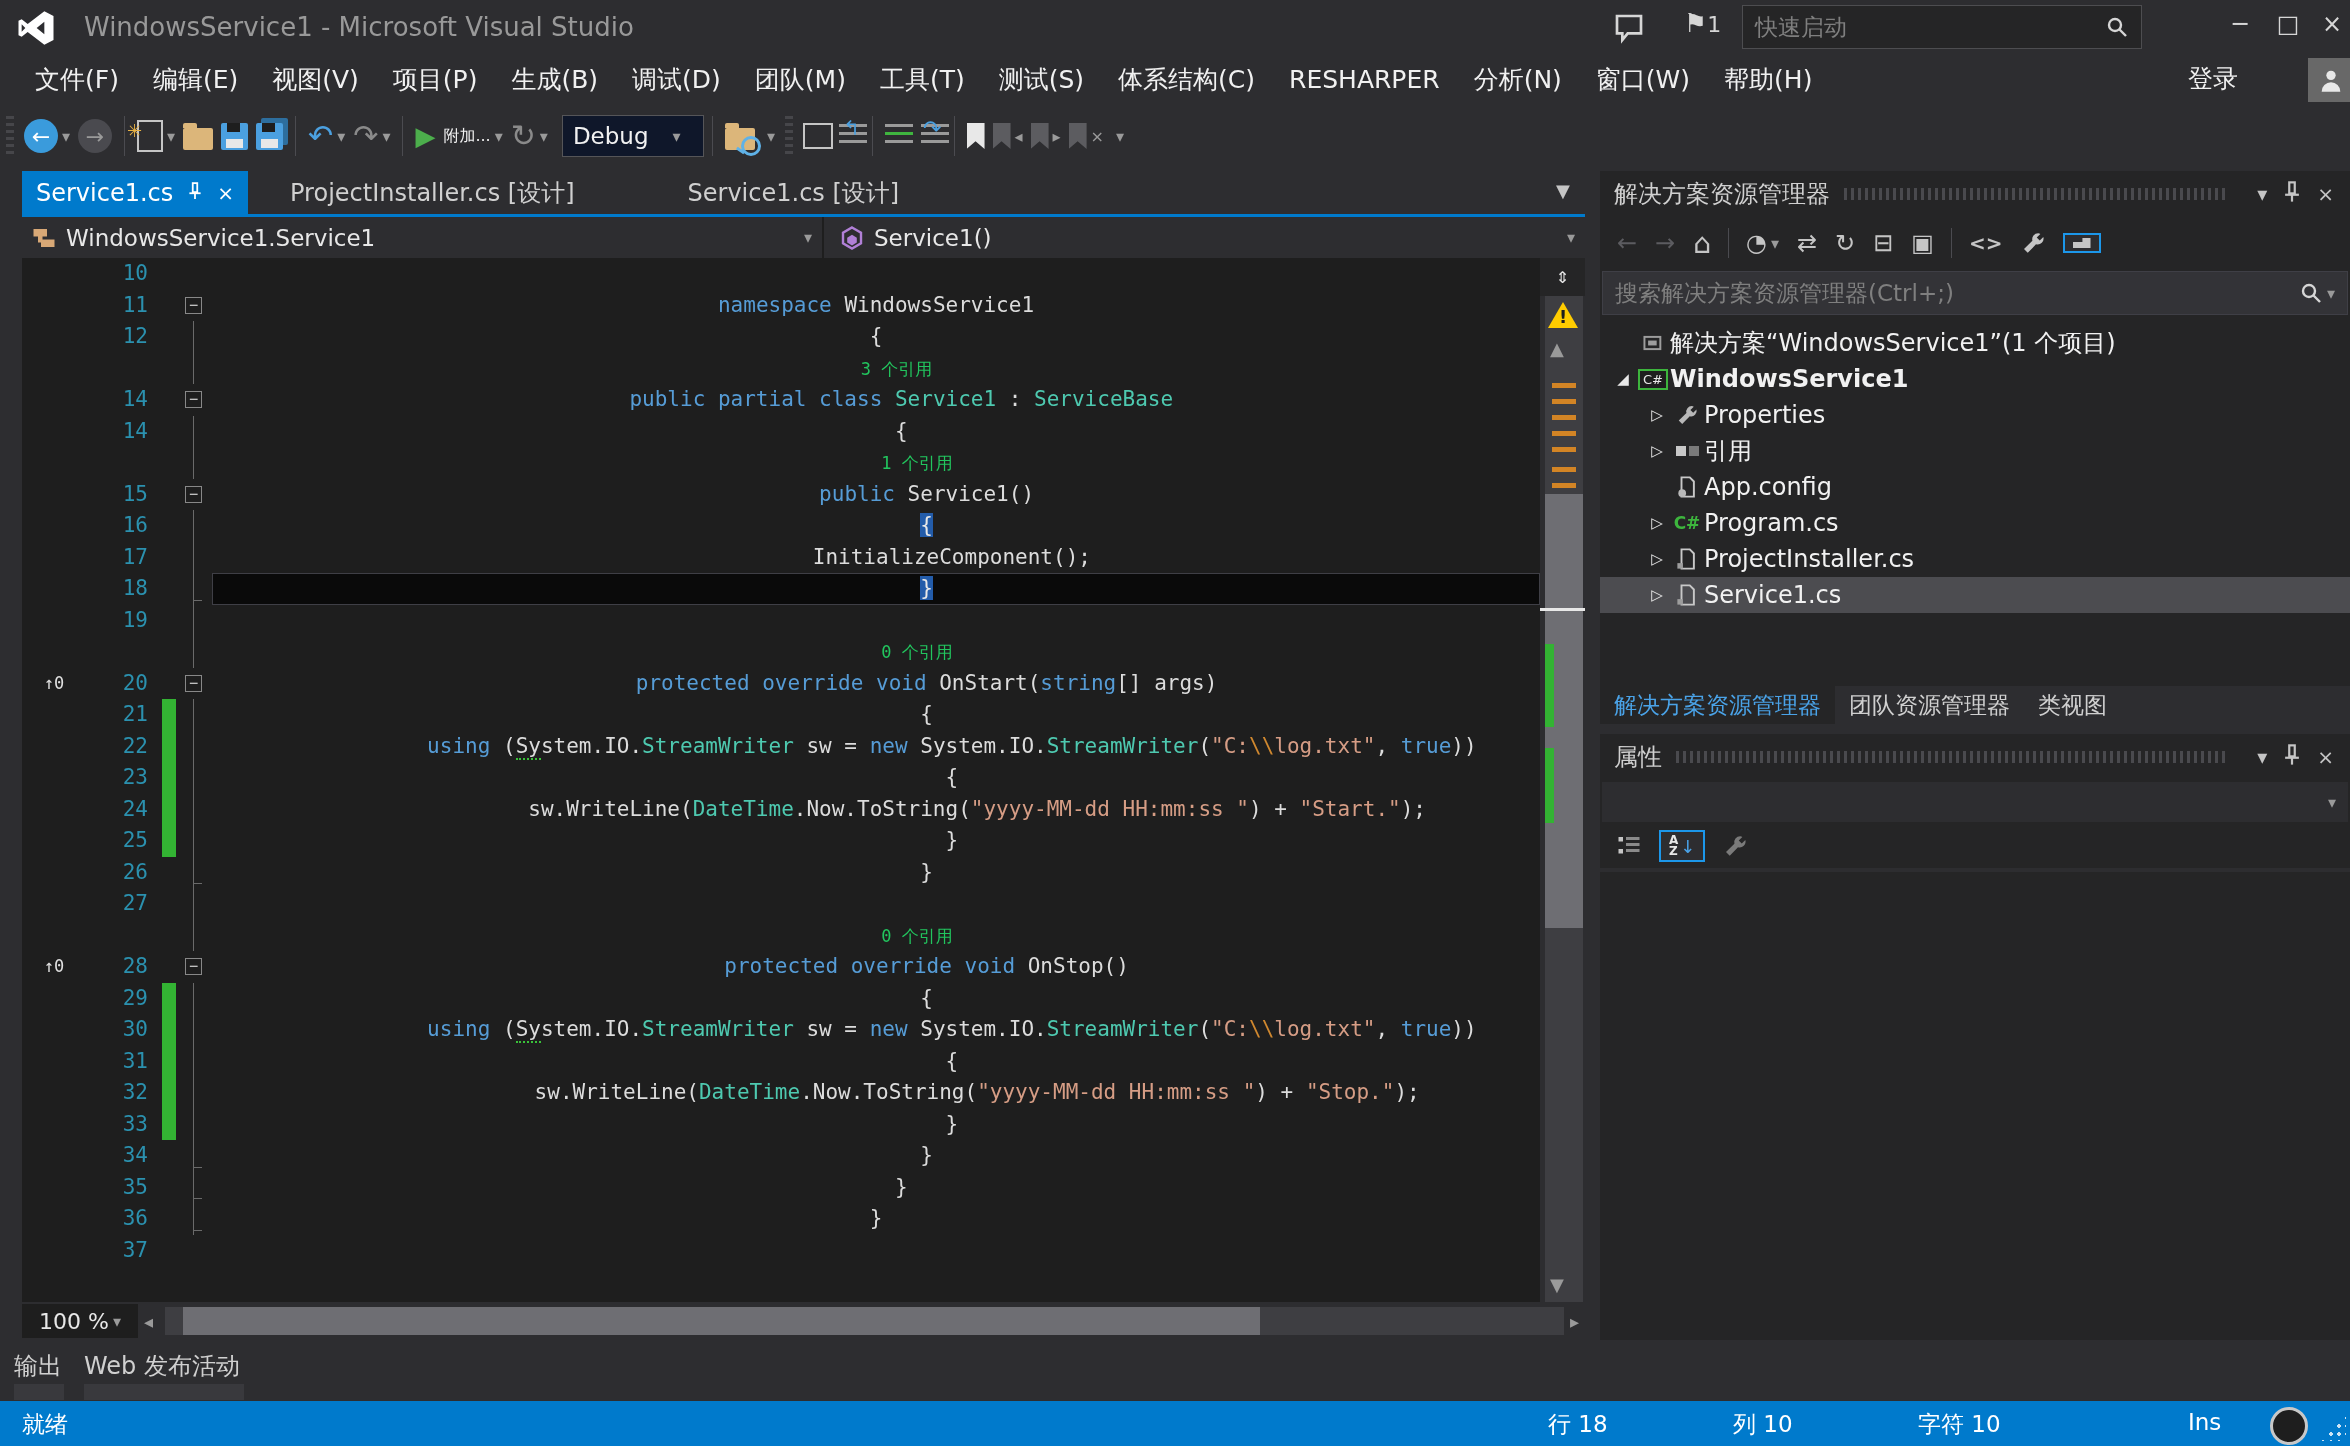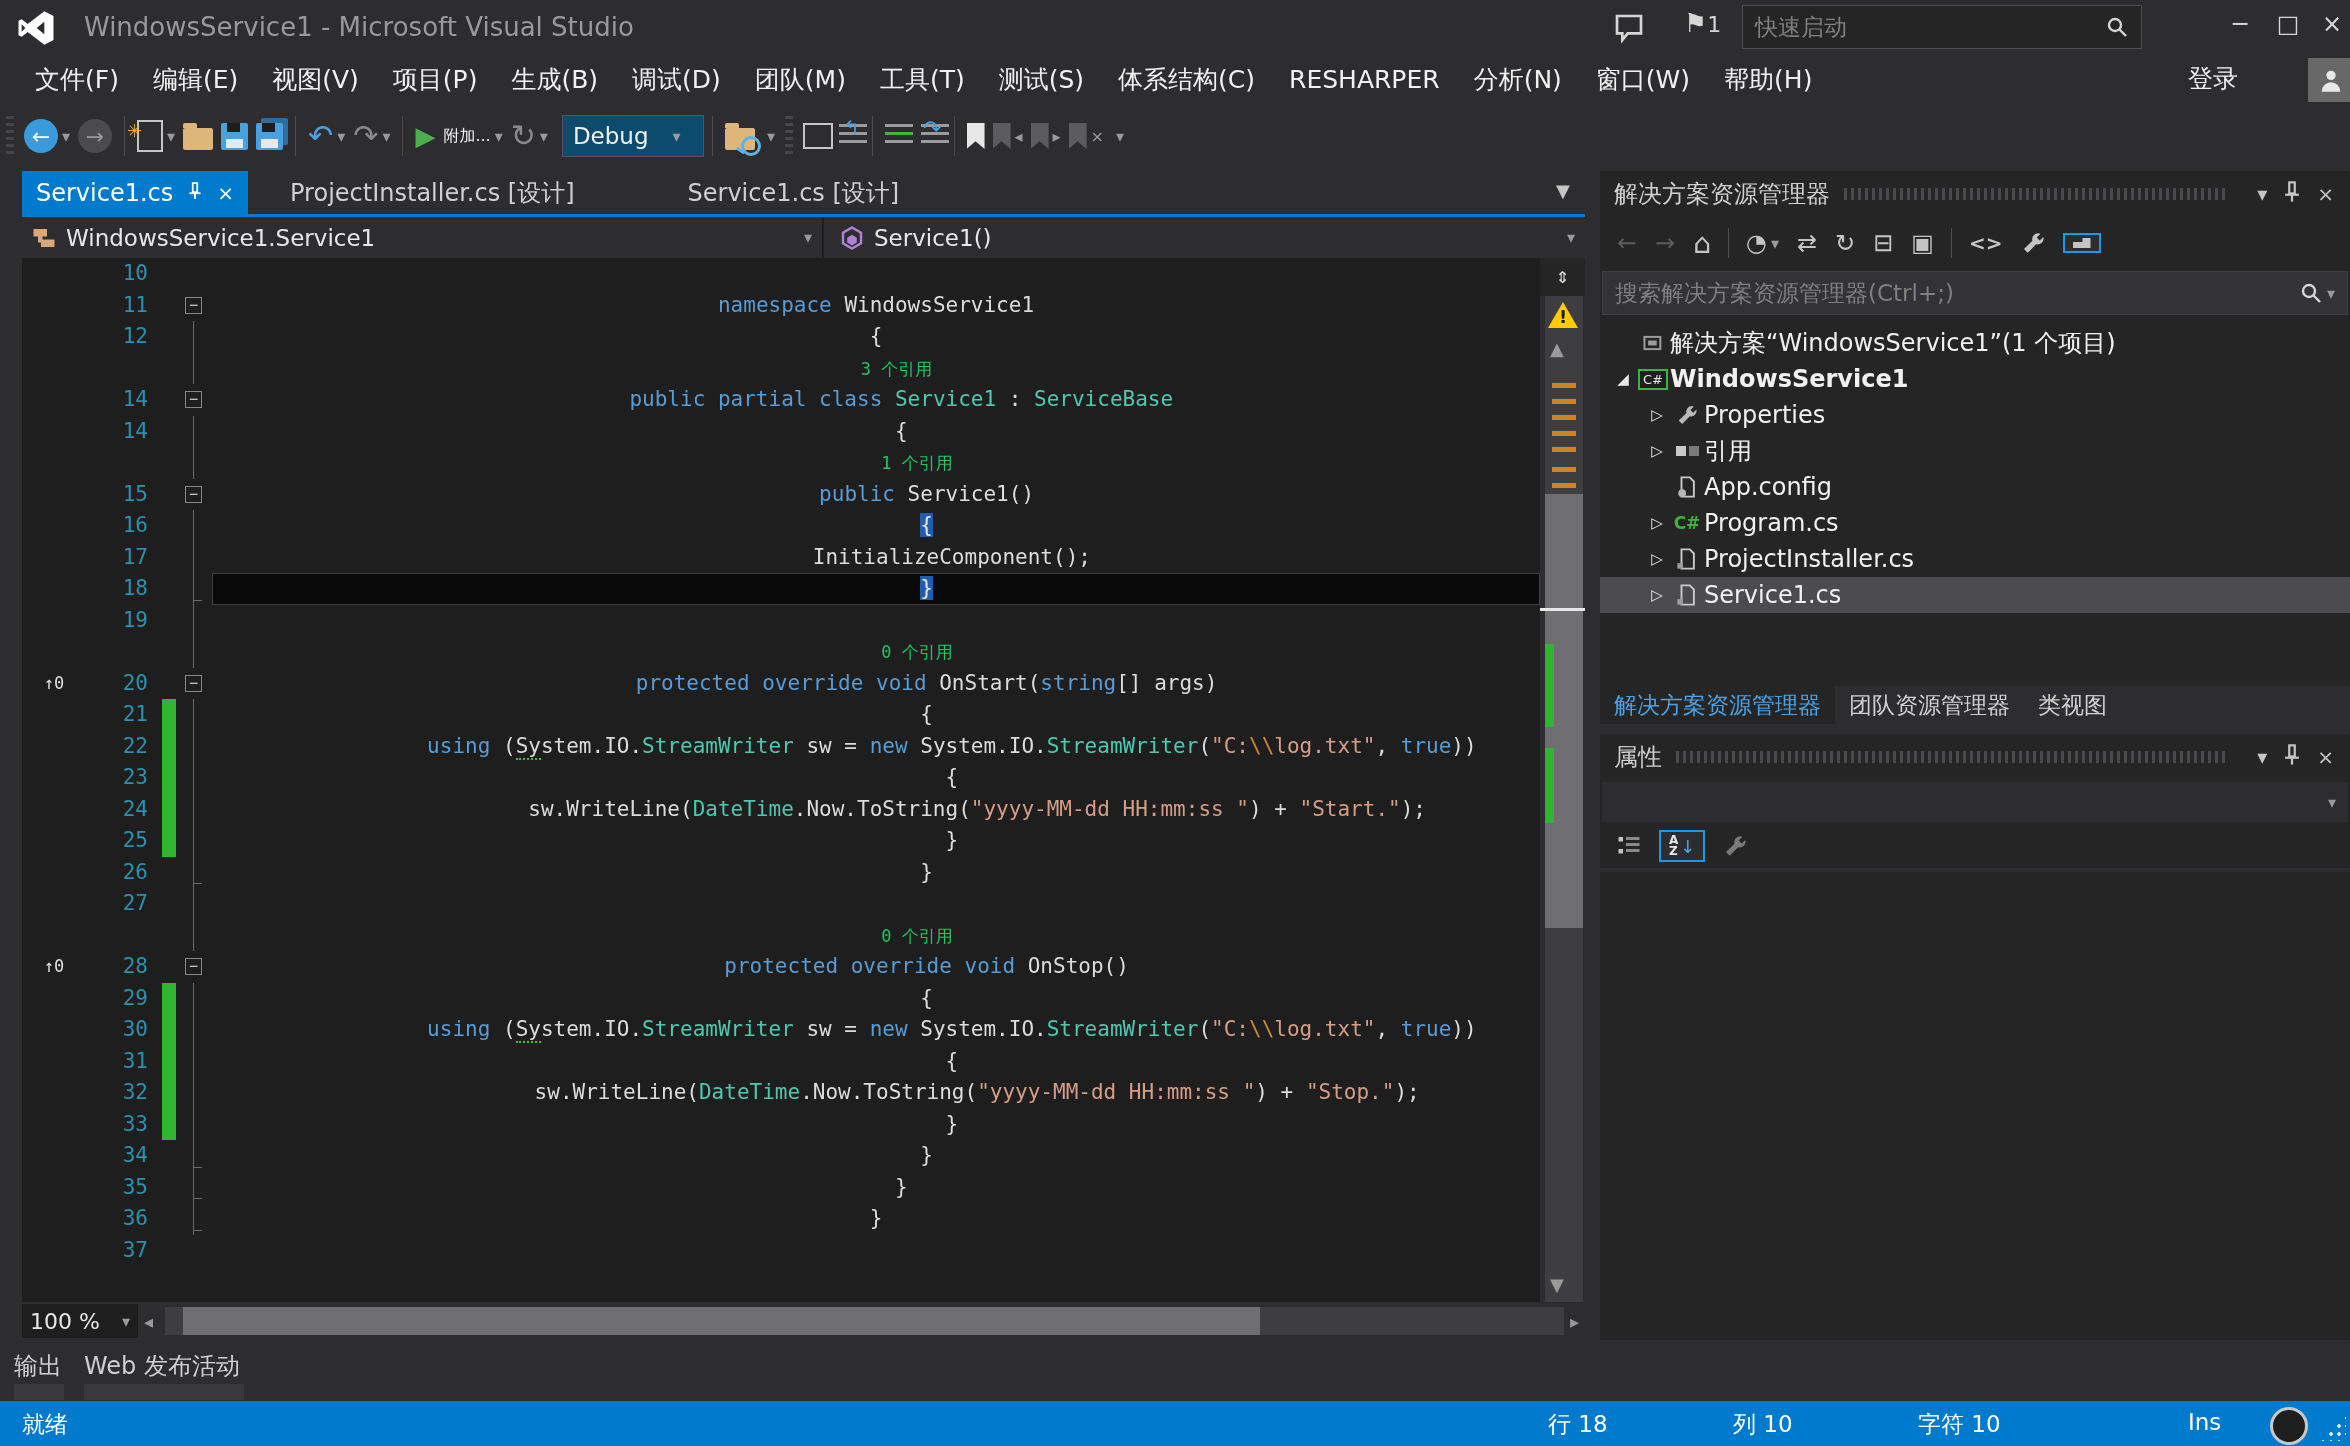--- a/index.html
+++ b/index.html
@@ -42,21 +42,21 @@
   .ic-floppy{position:relative;width:27px;height:27px;background:#4ba0e0;border-radius:2px;}
   .ic-floppy:before{content:"";position:absolute;left:6px;top:0;width:13px;height:9px;background:#1e1e1e;}
   .ic-floppy:after{content:"";position:absolute;left:5px;bottom:2px;width:17px;height:9px;background:#e8e8e8;}
   .ic-floppy2{box-shadow:5px -5px 0 0 #2d6e9e;}
   .ic-doc{position:relative;width:22px;height:28px;border:2px solid #c5c5c5;background:#2d2d30;}
   .ic-star{position:absolute;margin-left:-10px;margin-top:-12px;color:#e8b144;font-size:18px;}
   .ic-lines{width:28px;height:24px;background:repeating-linear-gradient(to bottom,#9a9a9a 0 3px,transparent 3px 8px);}
   .ic-lines.green{background:repeating-linear-gradient(to bottom,#9a9a9a 0 3px,transparent 3px 8px,#3fb53f 8px 11px,transparent 11px 16px);}
   .ic-bookmark{width:18px;height:26px;background:#e8e8e8;clip-path:polygon(0 0,100% 0,100% 100%,50% 70%,0 100%);}
   .ic-bookmark.dim{background:#5c5c60;}
-  .combo{background:#0c4a6e;border:1px solid #555558;height:40px;display:flex;align-items:center;
+  .combo{background:#0f172a;border:1px solid #555558;height:40px;display:flex;align-items:center;
          padding:0 10px;font-size:23px;min-width:120px;}
   .combo .dd{margin-left:24px;}
 
   
   #tabstrip{left:22px;top:171px;width:1563px;height:43px;display:flex;align-items:flex-end;}
   #tabstrip .underline{position:absolute;left:0;bottom:-3px;width:1563px;height:3px;background:#007acc;}
   .etab{font-size:24px;height:43px;display:flex;align-items:center;padding:0 14px;color:#d0d0d0;}
   .etab.active{background:#007acc;color:#fff;}
   .etab .pin,.etab .cls{margin-left:14px;font-size:20px;color:#fff;}
   #tabwell-dd{left:1556px;top:180px;color:#c5c5c5;font-size:18px;}
@@ -95,21 +95,21 @@
             border-right:15px solid transparent;border-bottom:26px solid #fc0;}
   .warn-tri:after{content:"!";position:absolute;left:-4px;top:4px;font-size:18px;font-weight:bold;color:#1e1e1e;}
   .sb-arrow{position:absolute;left:10px;color:#9a9a9a;font-size:18px;}
   .tick{position:absolute;left:12px;width:24px;height:5px;background:#d28425;}
   #vsb .thumb{position:absolute;left:5px;top:236px;width:38px;height:434px;background:#6e6e73;}
   #vsb .caretline{position:absolute;left:0px;top:350px;width:45px;height:3px;background:#e8e8e8;}
   .sb-green{position:absolute;left:5px;width:9px;background:#33b333;}
 
   
   #zoomrow{left:22px;top:1302px;width:1563px;height:38px;background:#2d2d30;display:flex;align-items:center;}
-  #zoombox{width:116px;height:34px;background:#1e1e1e;display:flex;align-items:center;padding:0 8px;
+  #zoombox{width:116px;height:34px;background:#1e1e1e;display:flex;align-items:center;padding:0 17px;
            font-size:22px;color:#e8e8e8;box-sizing:border-box;}
   #hsb{position:relative;flex:1;height:28px;background:#3e3e42;margin-left:6px;}
   #hsb .thumb{position:absolute;left:18px;top:0;width:1077px;height:28px;background:#6e6e73;}
   .h-arrow{color:#9a9a9a;font-size:18px;padding:0 6px;}
 
   
   .panel-title{display:flex;align-items:center;font-size:24px;color:#d0d0d0;height:46px;}
   .dots{flex:1;height:12px;margin:0 14px;background:repeating-linear-gradient(to right,#4a4a4e 0 3px,transparent 3px 7px);}
   .pt-ic{color:#c5c5c5;font-size:20px;margin-left:16px;}
   #sep-panel{left:1600px;top:171px;width:750px;height:553px;background:#252526;}

